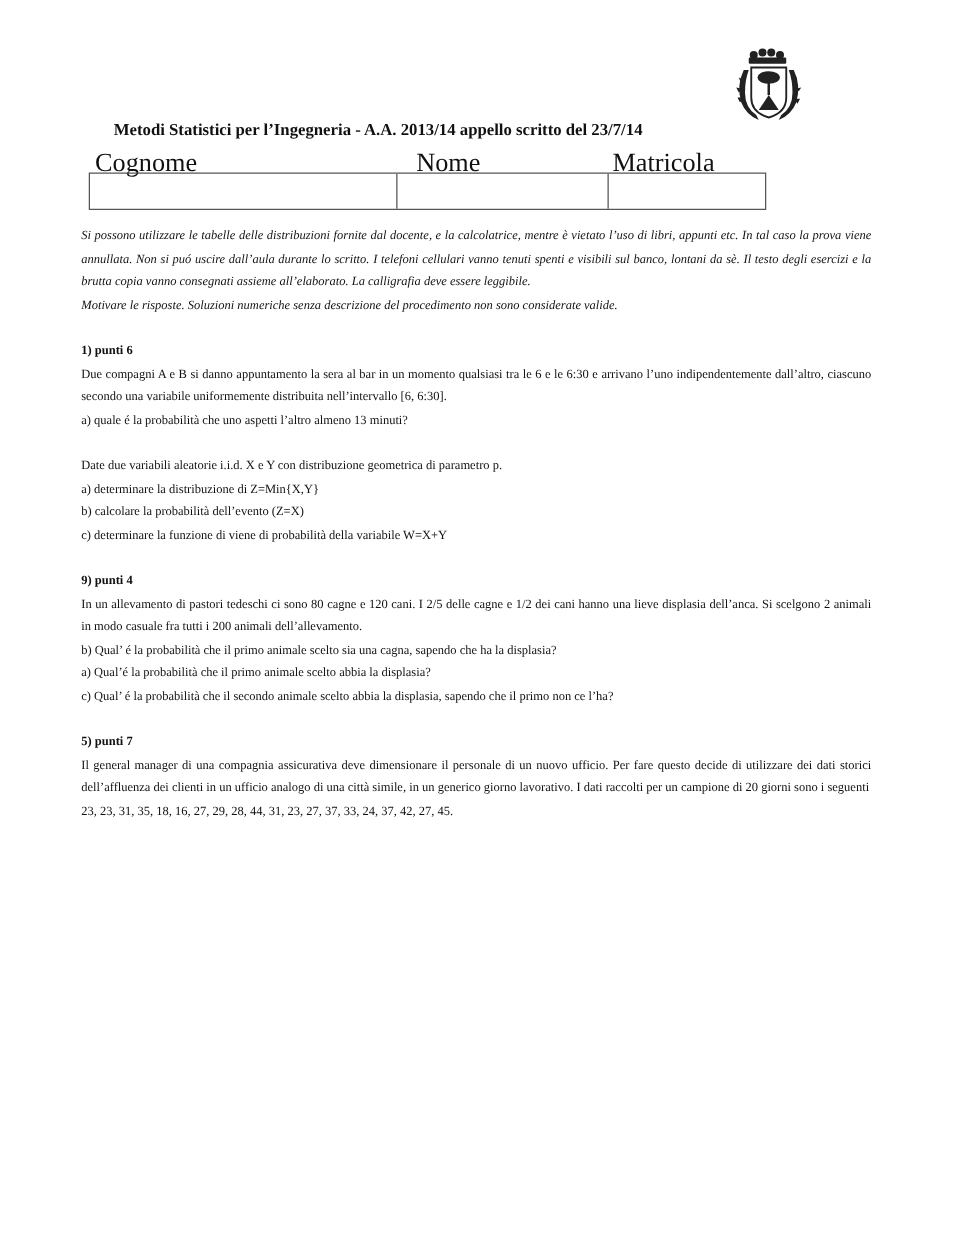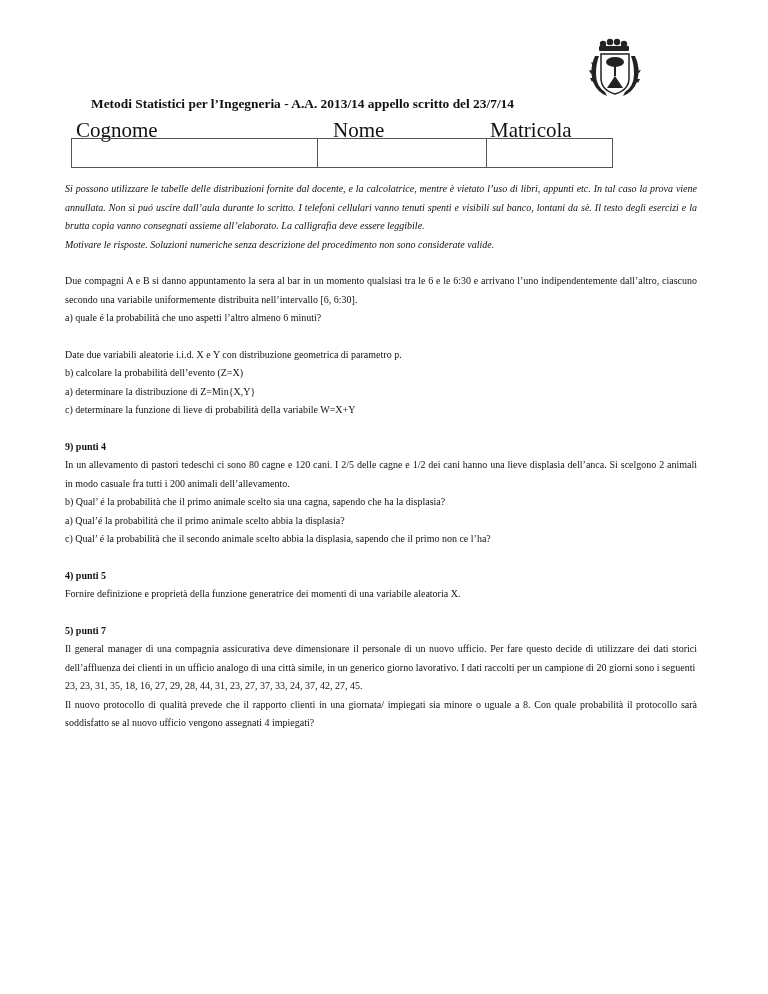--- a/index.html
+++ b/index.html
@@ -60,43 +60,39 @@
   <div class="id-cell" style="width:245px"></div>
   <div class="id-cell" style="width:169px"></div>
   <div class="id-cell" style="flex:1"></div>
 </div>
 
 <div class="content">
   <p class="instr">Si possono utilizzare le tabelle delle distribuzioni fornite dal docente, e la calcolatrice, mentre è vietato l’uso di libri, appunti etc. In tal caso la prova viene annullata. Non si puó uscire dall’aula durante lo scritto. I telefoni cellulari vanno tenuti spenti e visibili sul banco, lontani da sè. Il testo degli esercizi e la brutta copia vanno consegnati assieme all’elaborato. La calligrafia deve essere leggibile.</p>
   <p class="instr2">Motivare le risposte. Soluzioni numeriche senza descrizione del procedimento non sono considerate valide.</p>
 
   <div class="q">
+    <p class="q-head">1) punti 6</p>
     <p class="q-text">Due compagni A e B si danno appuntamento la sera al bar in un momento qualsiasi tra le 6 e le 6:30 e arrivano l’uno indipendentemente dall’altro, ciascuno secondo una variabile uniformemente distribuita nell’intervallo [6, 6:30].</p>
-    <p class="q-sub">a) quale é la probabilità che uno aspetti l’altro almeno 6 minuti?</p>
+    <p class="q-sub">a) quale é la probabilità che uno aspetti l’altro almeno 13 minuti?</p>
   </div>
 
   <div class="q">
     <p class="q-text">Date due variabili aleatorie i.i.d. X e Y con distribuzione geometrica di parametro p.</p>
+    <p class="q-sub">a) determinare la distribuzione di Z=Min{X,Y}</p>
     <p class="q-sub">b) calcolare la probabilità dell’evento (Z=X)</p>
-    <p class="q-sub">a) determinare la distribuzione di Z=Min{X,Y}</p>
-    <p class="q-sub">c) determinare la funzione di lieve di probabilità della variabile W=X+Y</p>
+    <p class="q-sub">c) determinare la funzione di viene di probabilità della variabile W=X+Y</p>
   </div>
 
   <div class="q">
     <p class="q-head">9) punti 4</p>
     <p class="q-text">In un allevamento di pastori tedeschi ci sono 80 cagne e 120 cani. I 2/5 delle cagne e 1/2 dei cani hanno una lieve displasia dell’anca. Si scelgono 2 animali in modo casuale fra tutti i 200 animali dell’allevamento.</p>
     <p class="q-sub">b) Qual’ é la probabilità che il primo animale scelto sia una cagna, sapendo che ha la displasia?</p>
     <p class="q-sub">a) Qual’é la probabilità che il primo animale scelto abbia la displasia?</p>
     <p class="q-sub">c) Qual’ é la probabilità che il secondo animale scelto abbia la displasia, sapendo che il primo non ce l’ha?</p>
   </div>
 
-  <div class="q">
-    <p class="q-head">4) punti 5</p>
-    <p class="q-text">Fornire definizione e proprietà della funzione generatrice dei momenti di una variabile aleatoria X.</p>
-  </div>
 
   <div class="q">
     <p class="q-head">5) punti 7</p>
     <p class="q-text">Il general manager di una compagnia assicurativa deve dimensionare il personale di un nuovo ufficio. Per fare questo decide di utilizzare dei dati storici dell’affluenza dei clienti in un ufficio analogo di una città simile, in un generico giorno lavorativo. I dati raccolti per un campione di 20 giorni sono i seguenti</p>
     <p class="q-sub">23, 23, 31, 35, 18, 16, 27, 29, 28, 44, 31, 23, 27, 37, 33, 24, 37, 42, 27, 45.</p>
-    <p class="q-text">Il nuovo protocollo di qualità prevede che il rapporto clienti in una giornata/ impiegati sia minore o uguale a 8. Con quale probabilità il protocollo sarà soddisfatto se al nuovo ufficio vengono assegnati 4 impiegati?</p>
   </div>
 </div>
 
 </body></html>

